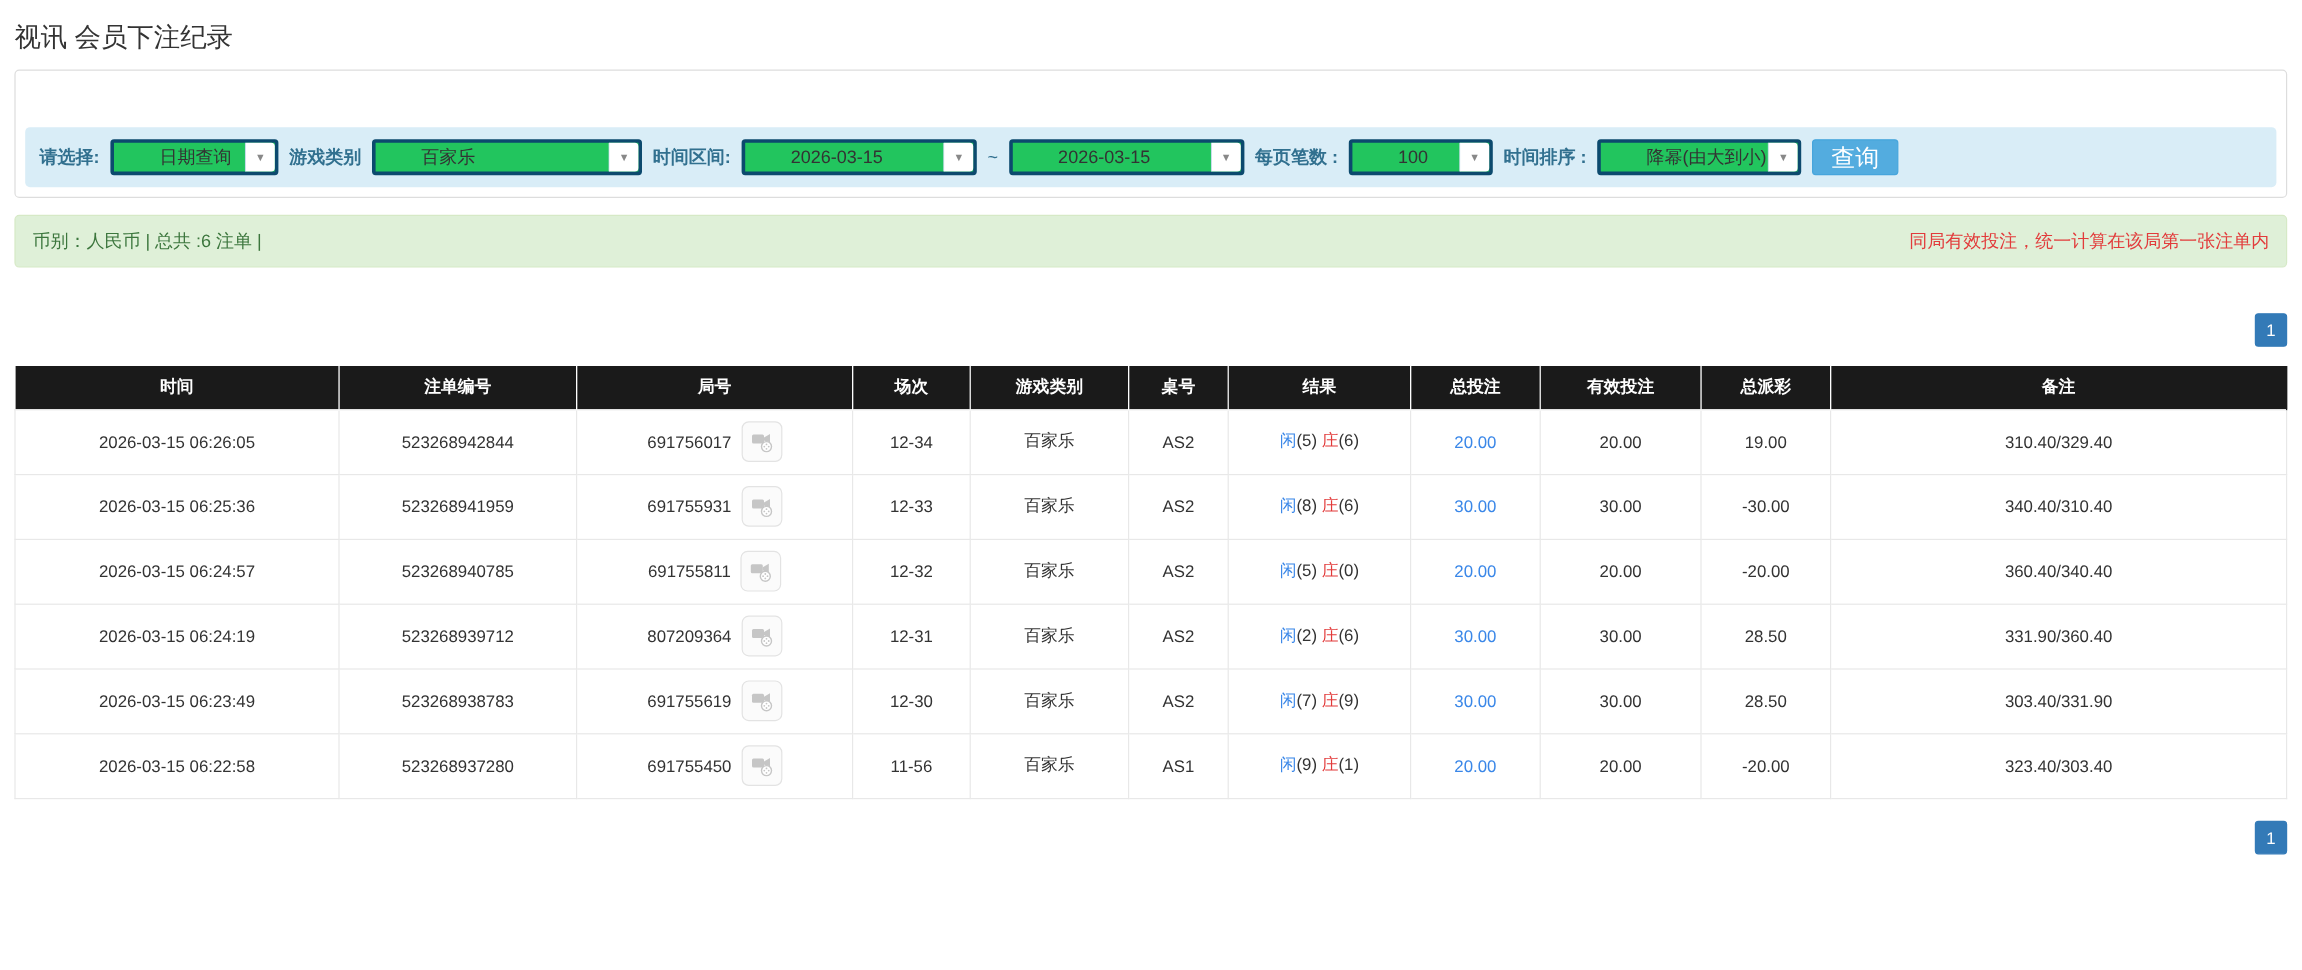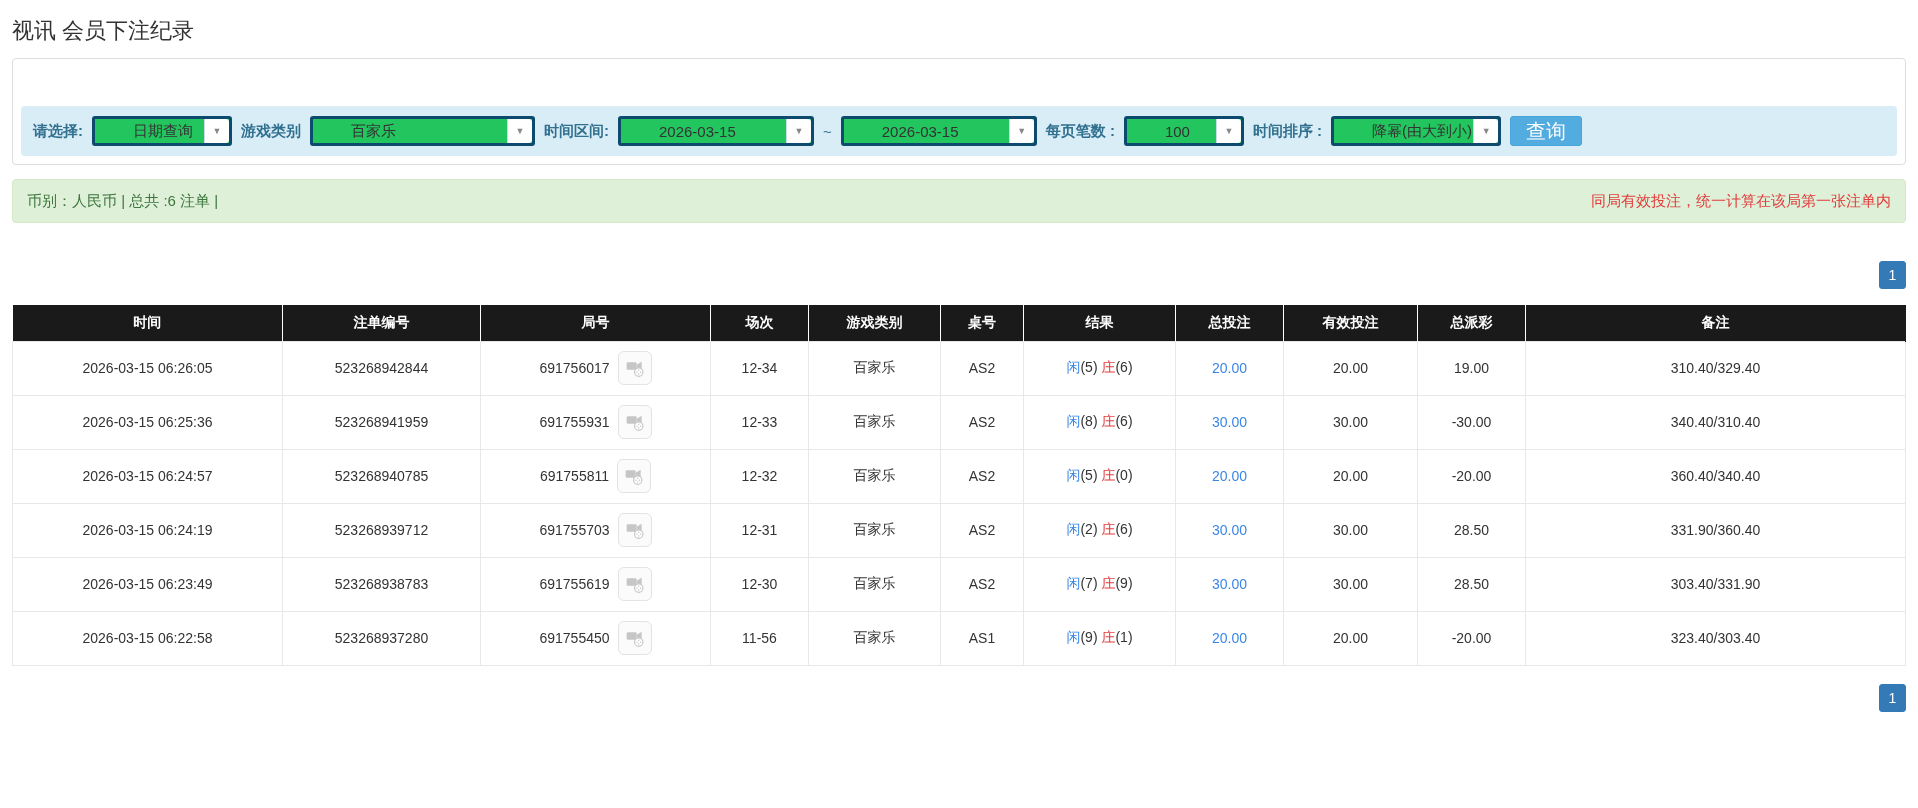--- a/index.html
+++ b/index.html
@@ -215,21 +215,21 @@
           <td><span class="res-player">闲</span><span>(5) </span><span class="res-banker">庄</span><span>(0)</span></td>
           <td><a class="link">20.00</a></td>
           <td>20.00</td>
           <td class="neg">-20.00</td>
           <td>360.40/340.40</td>
         </tr>
         <tr>
           <td>2026-03-15 06:24:19</td>
           <td>523268939712</td>
           <td><span class="round-wrap">
-              <span>691755703</span>
+              <span>807209364</span>
               <button class="video-btn">
                 <svg width="20" height="20" viewBox="0 0 24 24">
                   <rect x="2" y="5" width="12" height="9" rx="1.5" fill="#c6c6c6"></rect>
                   <path d="M14 8 L20 4.5 V14.5 L14 11 Z" fill="#c6c6c6"></path>
                   <circle cx="16.5" cy="17" r="5" fill="#ffffff" stroke="#c6c6c6" stroke-width="1.4"></circle>
                   <circle cx="16.5" cy="14.8" r="0.9" fill="#c6c6c6"></circle>
                   <circle cx="16.5" cy="19.2" r="0.9" fill="#c6c6c6"></circle>
                   <circle cx="14.3" cy="17" r="0.9" fill="#c6c6c6"></circle>
                   <circle cx="18.7" cy="17" r="0.9" fill="#c6c6c6"></circle>
                 </svg>

